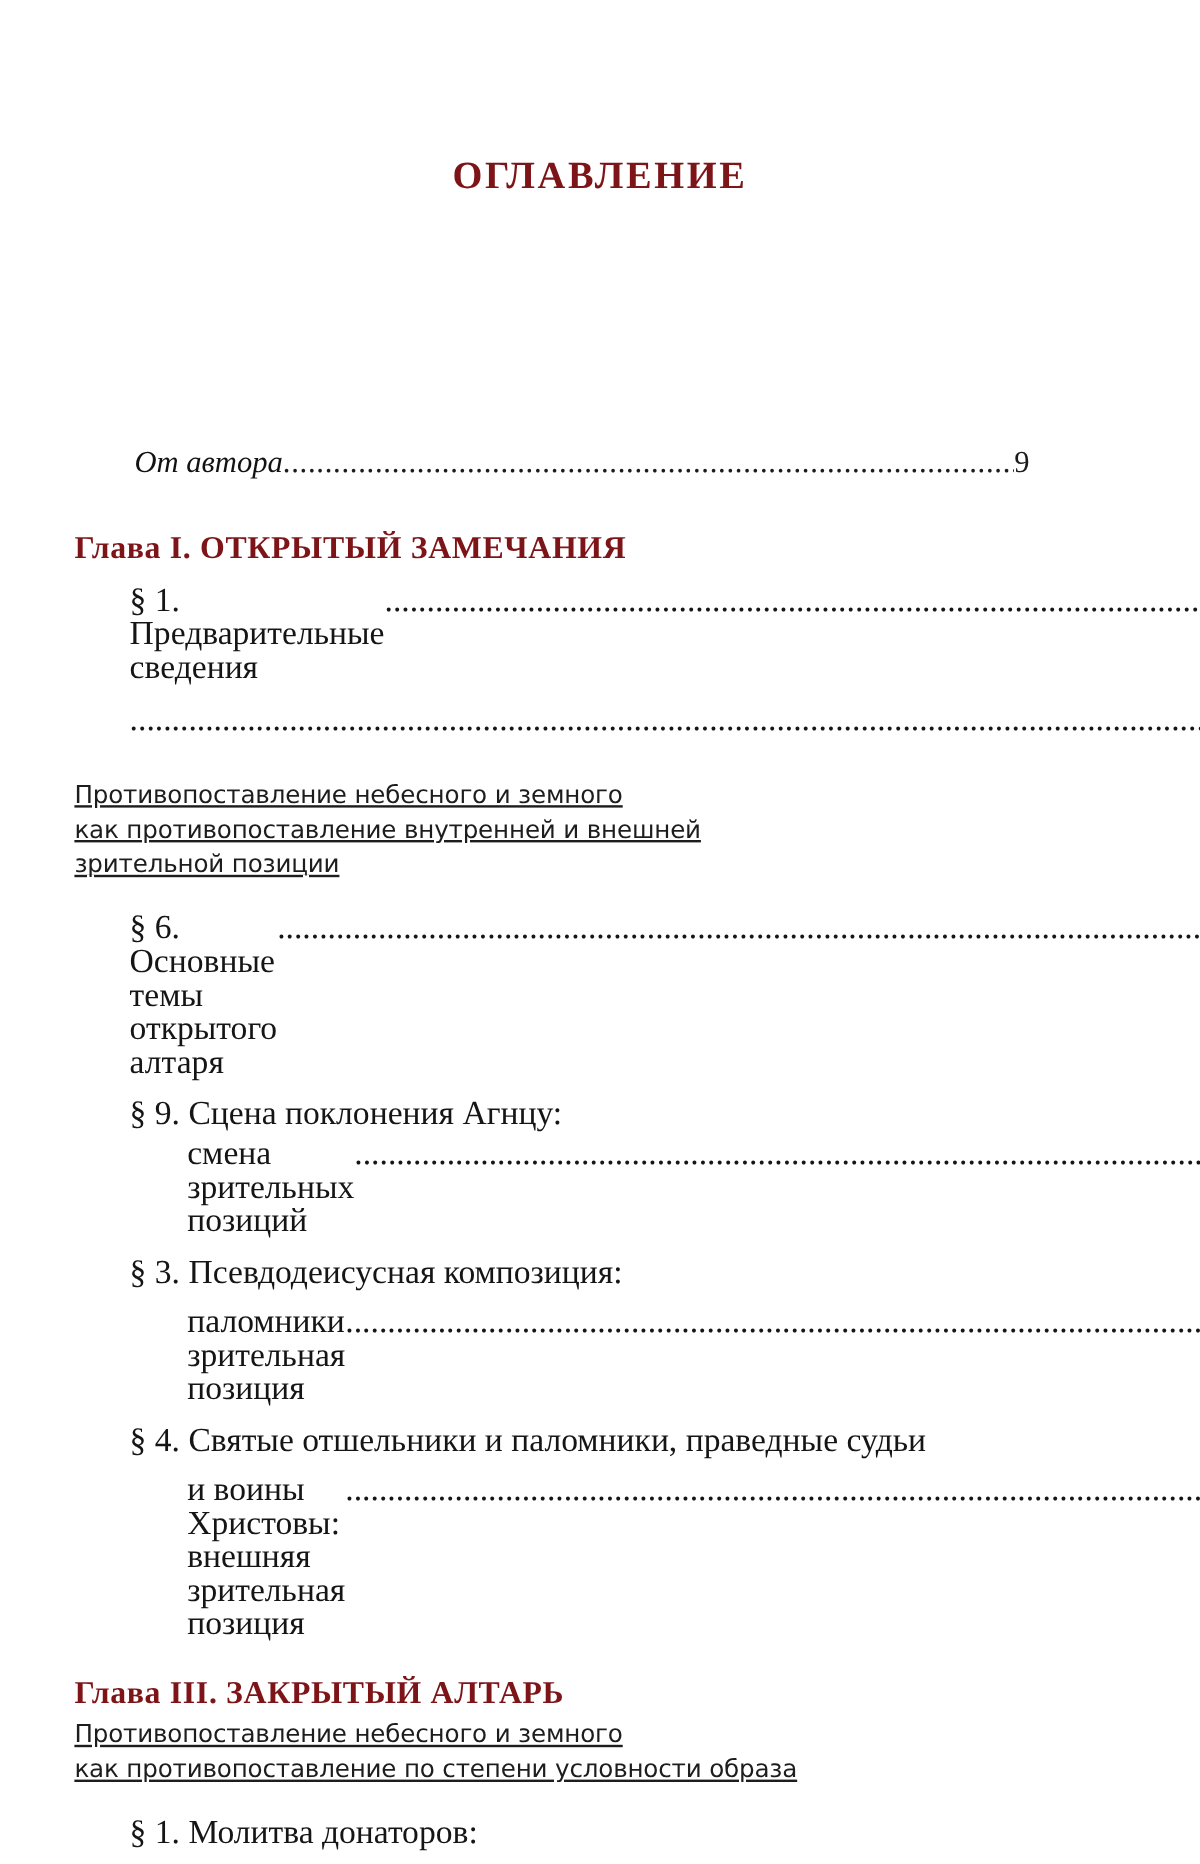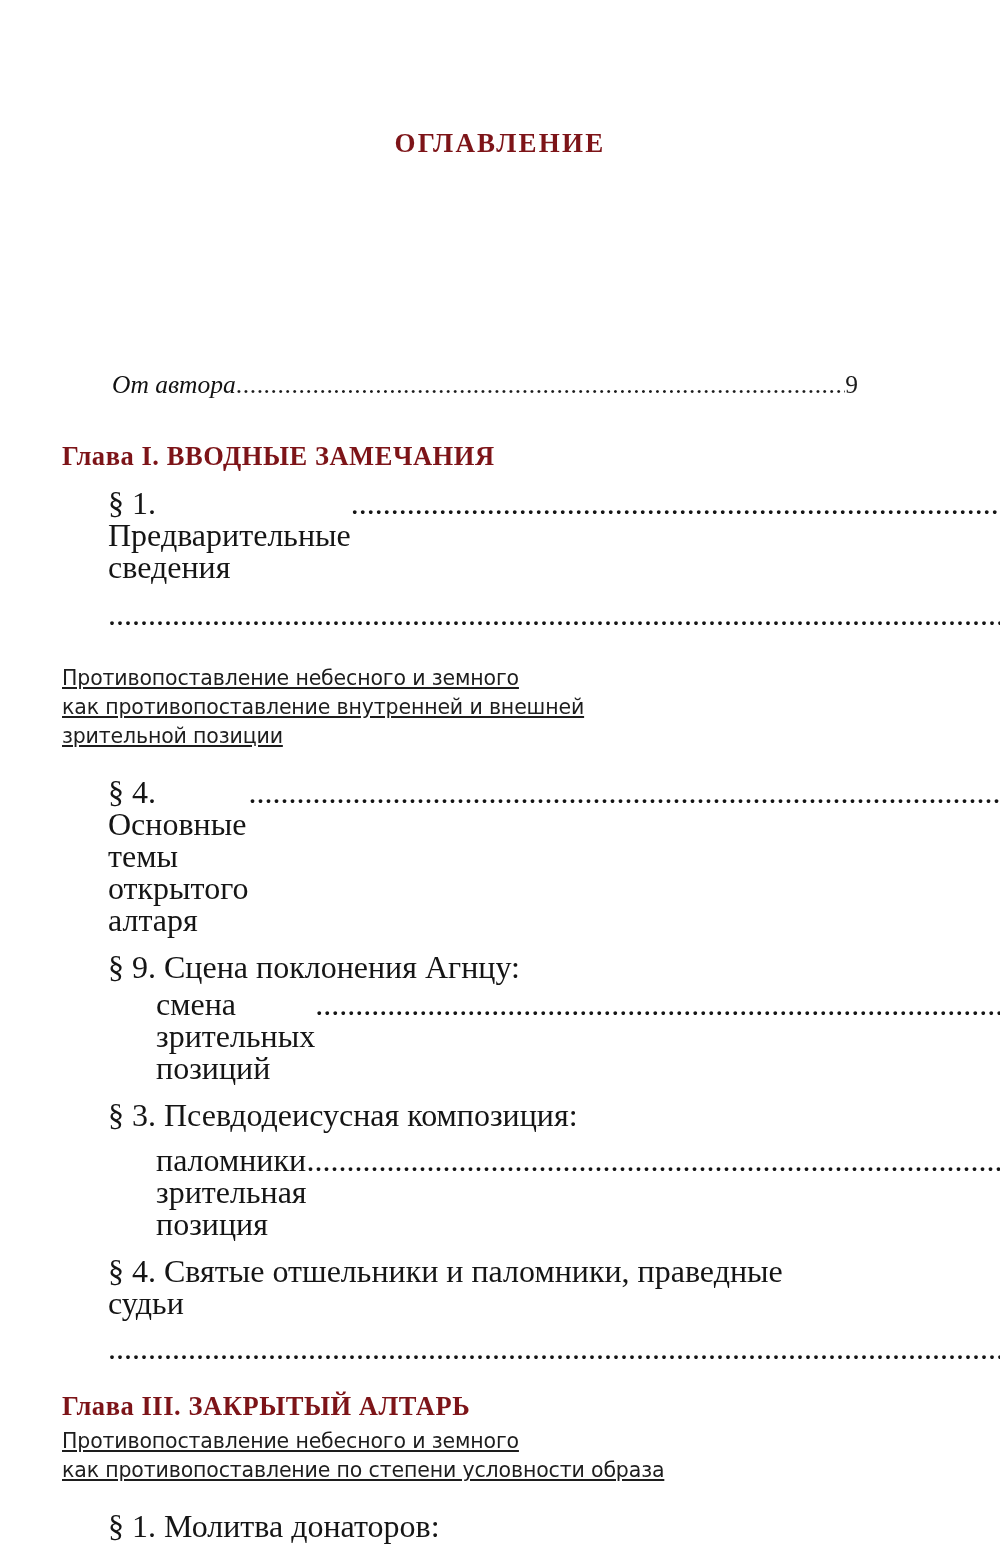--- a/index.html
+++ b/index.html
@@ -21,21 +21,21 @@
 
   
   .toc-title {
     position: absolute;
     left: 0;
     top: 128px;
     width: 1000px;
     text-align: center;
     font-family: "Liberation Serif", "DejaVu Serif", serif;
     font-weight: bold;
-    font-size: 27px;
+    font-size: 32px;
     letter-spacing: 2.2px;
     color: #7d1418;
   }
 
   
   .toc-body {
     position: absolute;
     left: 62px;
     top: 372px;
     width: 796px;
@@ -100,21 +100,21 @@
     line-height: 1.42;
     letter-spacing: -0.15px;
     white-space: pre-line;
     text-decoration: underline;
   }
 
   
   .section-entry {
     margin-left: 46px;
     width: 750px;
-    font-size: 32px;
+    font-size: 28px;
     line-height: 1;
     color: #151515;
   }
   .section-entry .line1,
   .section-entry .line2 {
     display: flex;
     align-items: baseline;
     width: 100%;
   }
   .section-entry .line2 .txt { padding-left: 48px; }
@@ -137,21 +137,21 @@
   <div class="toc-body">
 
     <div class="row front-matter">
       <span class="txt">От автора</span>
       <span class="dots">................................................................................................................................................................</span>
       <span class="pg">9</span>
     </div>
 
     <div class="sp-after-front"></div>
 
-    <div class="chapter-head">Глава I. ВВОДНЫЕ ЗАМЕЧАНИЯ</div>
+    <div class="chapter-head">Глава I. ОТКРЫТЫЙ ЗАМЕЧАНИЯ</div>
     <div class="sp-head-to-sec"></div>
 
     <div class="section-entry">
       <div class="line1">
         <span class="txt">§ 1. Предварительные сведения </span>
         <span class="dots">................................................................................................................................................................</span>
 
       </div>
     </div>
     <div class="sp-sec-gap"></div>
@@ -165,21 +165,21 @@
     <div class="sp-before-chap"></div>
 
     <div class="sp-head-to-sub"></div>
     <div class="chapter-sub">Противопоставление небесного и земного
 как противопоставление внутренней и внешней
 зрительной позиции</div>
     <div class="sp-sub-to-sec"></div>
 
     <div class="section-entry">
       <div class="line1">
-        <span class="txt">§ 4. Основные темы открытого алтаря</span>
+        <span class="txt">§ 6. Основные темы открытого алтаря</span>
         <span class="dots">................................................................................................................................................................</span>
 
       </div>
     </div>
     <div class="sp-sec-gap"></div>
 
     <div class="section-entry">
       <div class="line1">
         <span class="txt">§ 9. Сцена поклонения Агнцу:</span>
       </div>
@@ -201,20 +201,21 @@
 
       </div>
     </div>
     <div class="sp-sec-gap"></div>
 
     <div class="section-entry">
       <div class="line1">
         <span class="txt">§ 4. Святые отшельники и паломники, праведные судьи</span>
       </div>
       <div class="line2" style="margin-top:13px;">
+        <span class="txt">и воины Христовы: внешняя зрительная позиция</span>
         <span class="dots">................................................................................................................................................................</span>
 
       </div>
     </div>
 
     <div class="sp-before-chap"></div>
 
     <div class="chapter-head">Глава III. ЗАКРЫТЫЙ АЛТАРЬ</div>
     <div class="sp-head-to-sub"></div>
     <div class="chapter-sub">Противопоставление небесного и земного

